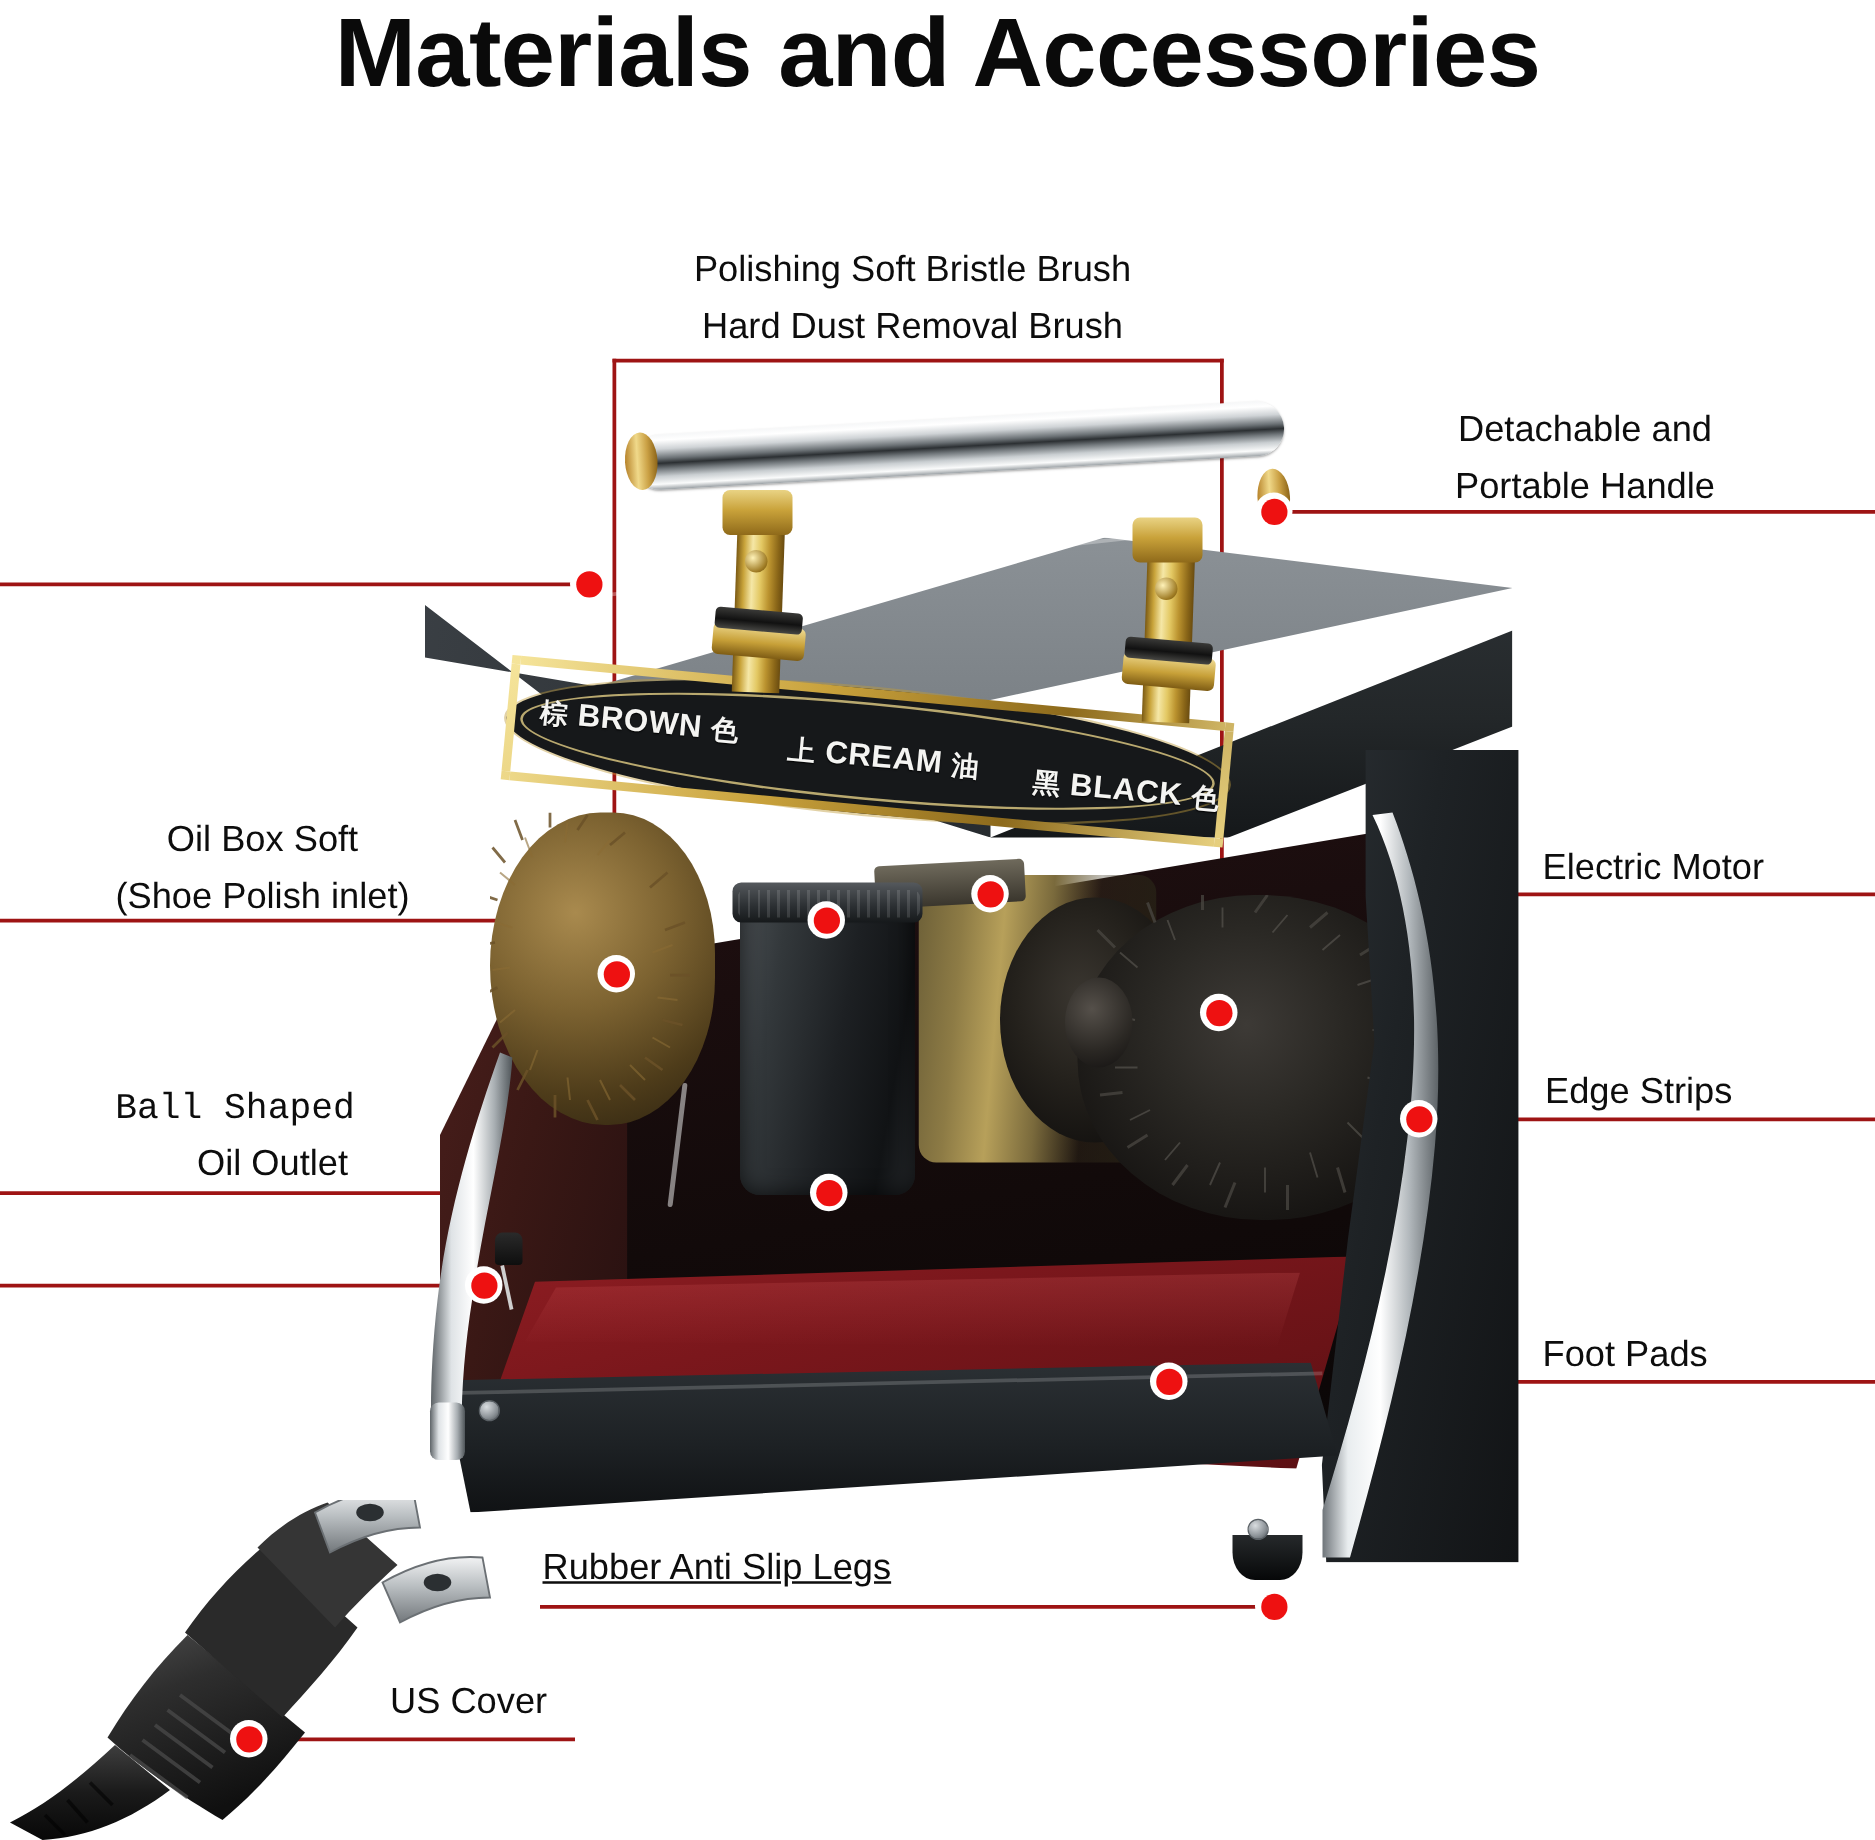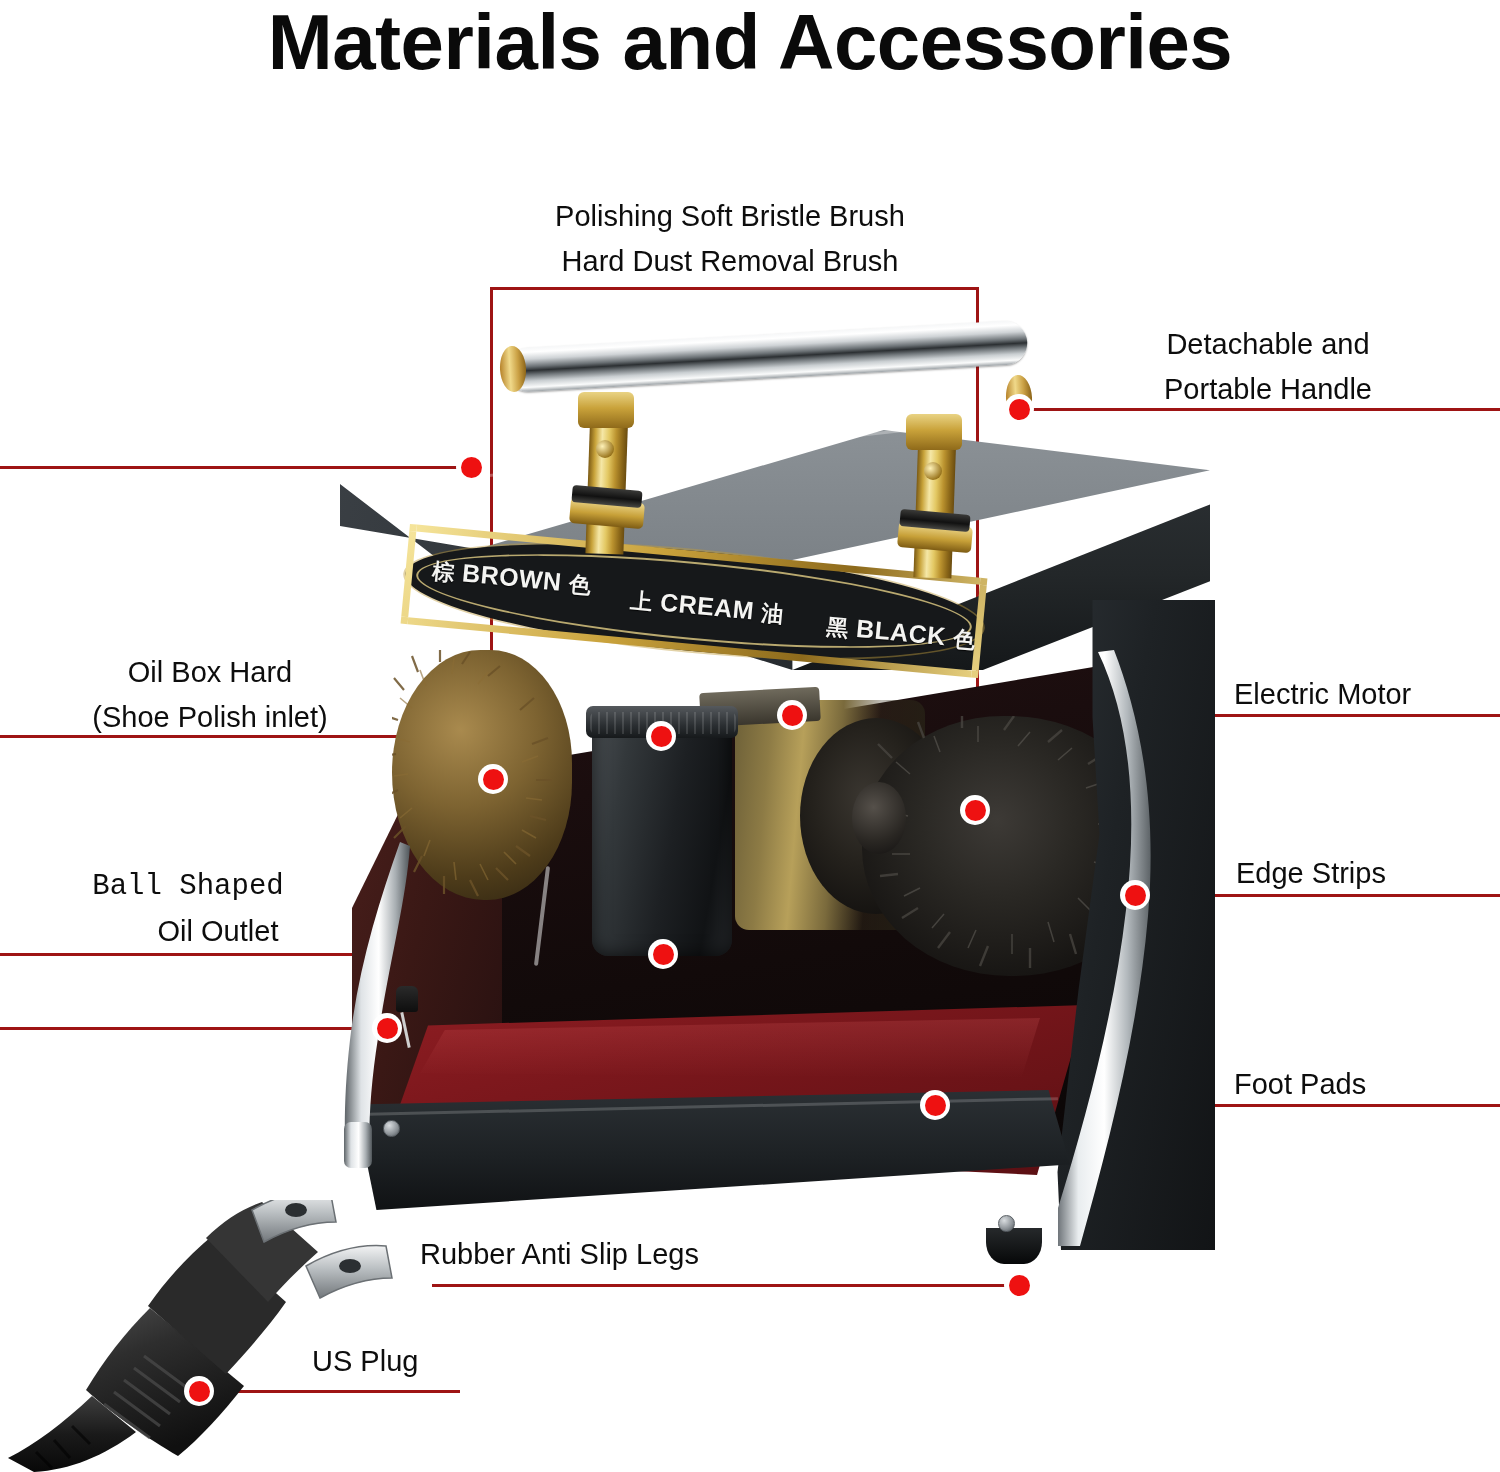--- a/index.html
+++ b/index.html
@@ -527,30 +527,30 @@
   <div class="dot" style="left:1004px; top:1270px;"></div>
   <div class="dot" style="left:184px;  top:1376px;"></div>
 
   <div class="callout center-al" style="left:430px; top:198px; width:600px;">Polishing Soft Bristle Brush</div>
   <div class="callout center-al" style="left:1058px; top:326px; width:420px;">Detachable and</div>
 
   <div class="callout center-al" style="left:430px; top:243px; width:600px;">Hard Dust Removal Brush</div>
   <div class="callout center-al" style="left:1058px; top:371px; width:420px;">Portable Handle</div>
 
 
-  <div class="callout center-al" style="left:20px; top:654px; width:380px;">Oil Box Hard</div>
+  <div class="callout center-al" style="left:20px; top:654px; width:380px;">Oil Box Soft</div>
   <div class="callout center-al" style="left:20px; top:699px; width:380px;text-align:center;">(Shoe Polish inlet)</div>
 
   <div class="callout center-al" style="left:38px; top:868px; width:300px;font-family:Liberation Mono, monospace;">Ball Shaped</div>
   <div class="callout center-al" style="left:68px; top:913px; width:300px;">Oil Outlet</div>
 
 
   <div class="callout left-al" style="left:1234px; top:676px;">Electric Motor</div>
 
   <div class="callout left-al" style="left:1236px; top:855px;">Edge Strips</div>
 
   <div class="callout left-al" style="left:1234px; top:1066px;">Foot Pads</div>
 
-  <div class="callout left-al" style="left:420px; top:1236px;">Rubber Anti Slip Legs</div>
-
-  <div class="callout left-al" style="left:312px; top:1343px;">US Plug</div>
+  <div class="callout left-al" style="left:434px; top:1236px;text-decoration:underline;">Rubber Anti Slip Legs</div>
+
+  <div class="callout left-al" style="left:312px; top:1343px;">US Cover</div>
 
 </div>
 
 </body></html>

